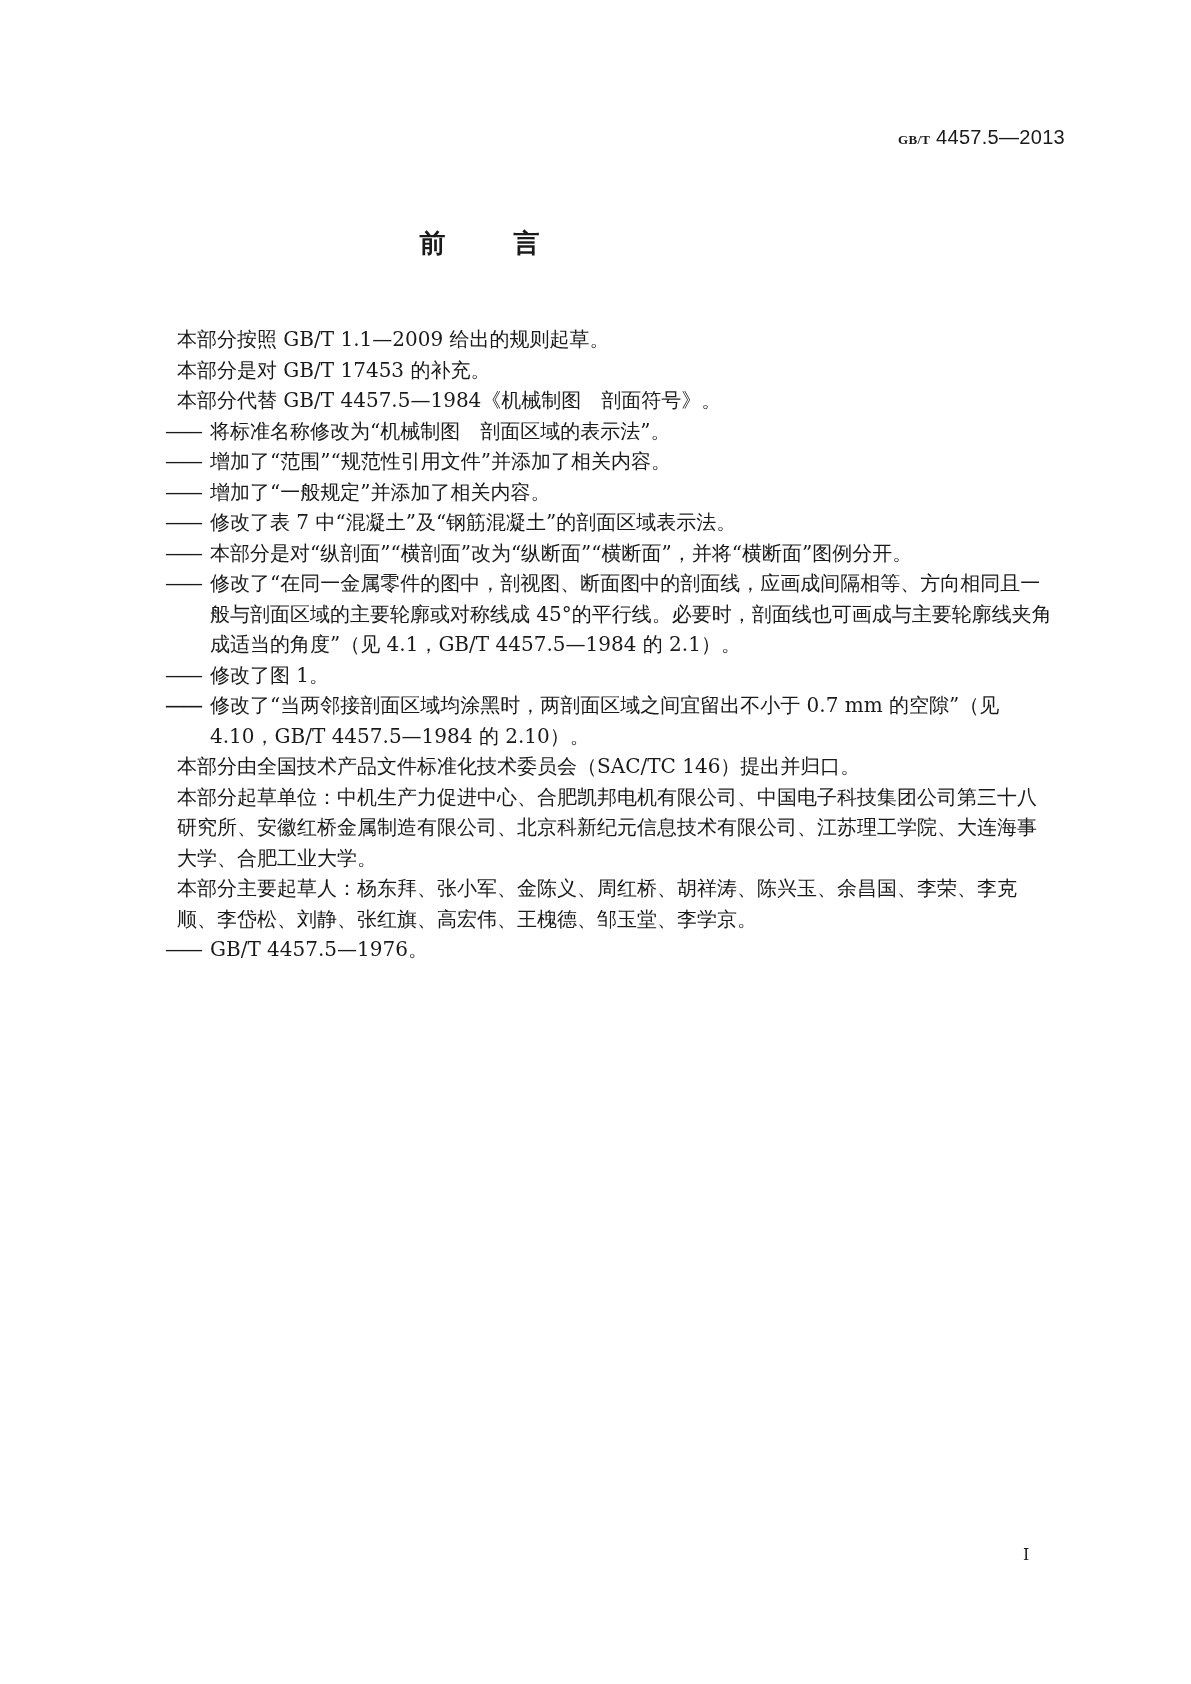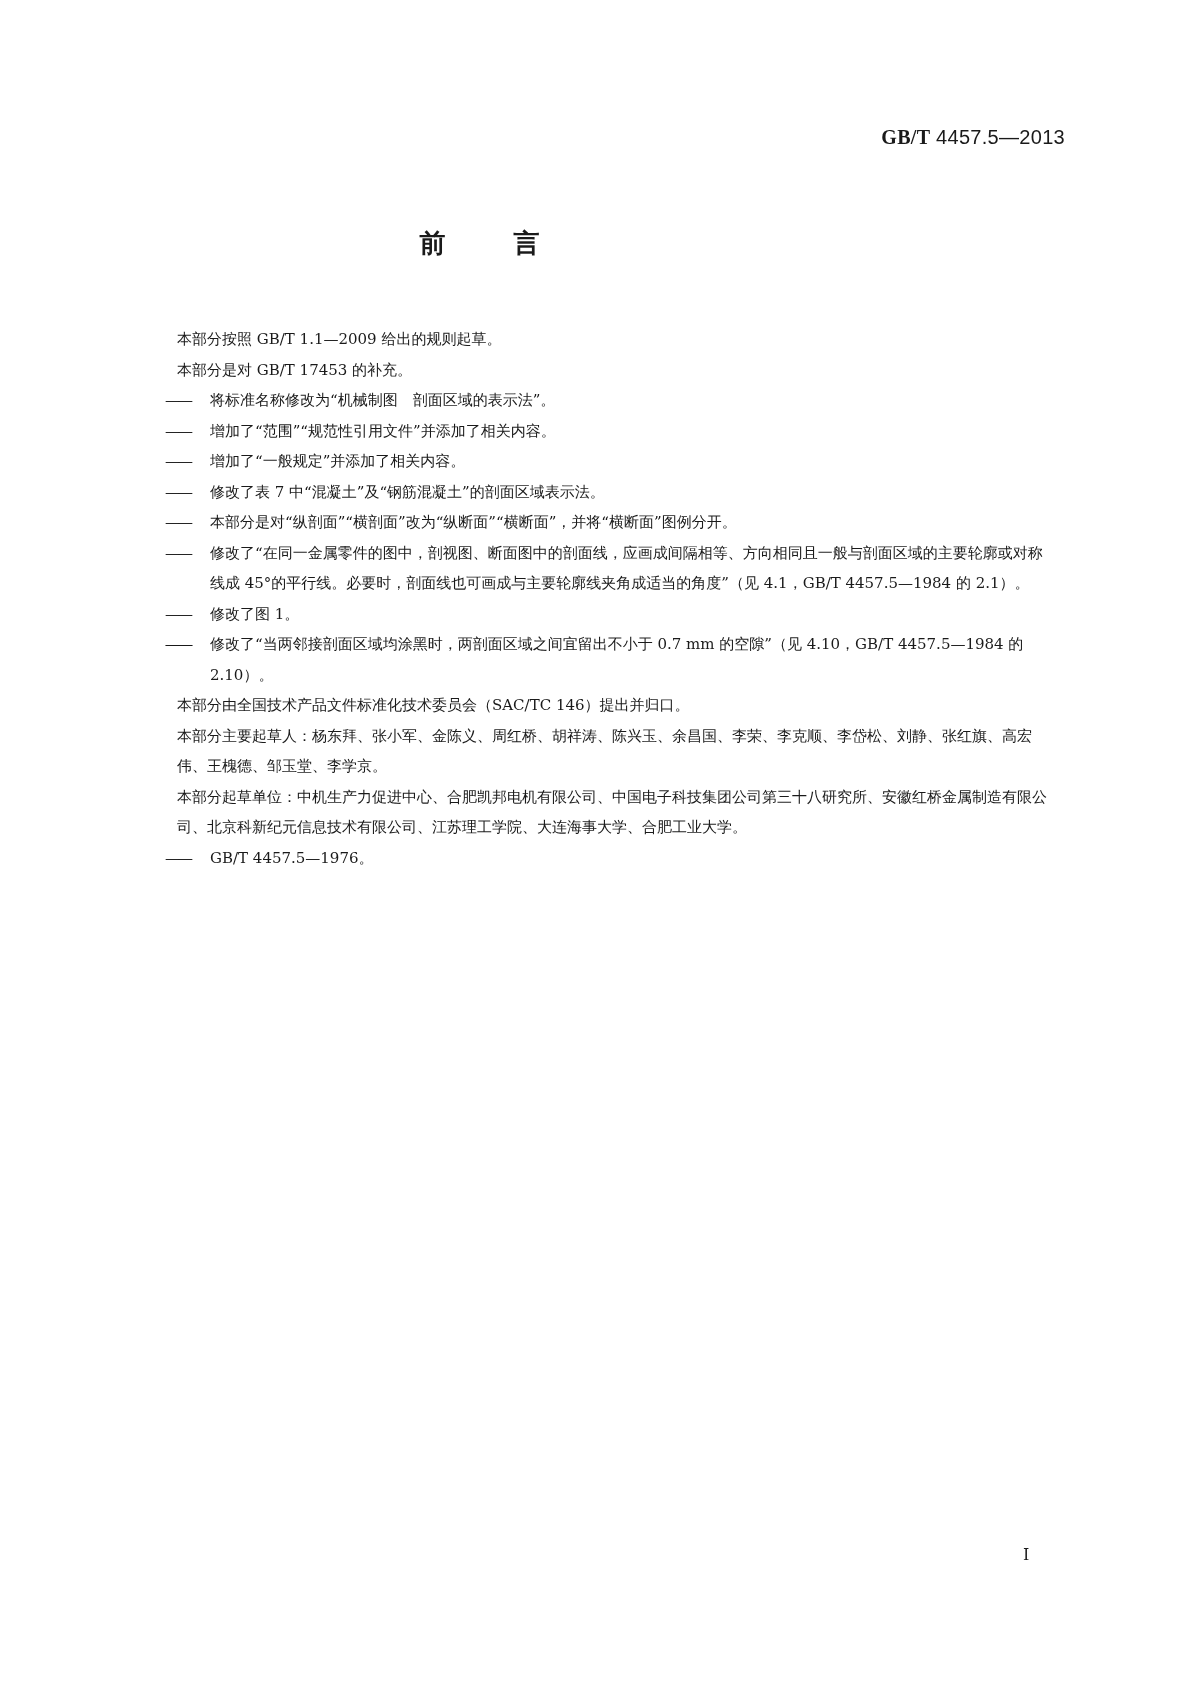--- a/index.html
+++ b/index.html
@@ -18,21 +18,21 @@
     .header-code {
       position: absolute;
       top: 126px;
       right: 126px;
       font-size: 17px;
       letter-spacing: 0.3px;
     }
     .header-code .gbt {
       font-family: "Liberation Serif", "DejaVu Serif", serif;
       font-weight: bold;
-      font-size: 20px;
+      font-size: 13px;
     }
     .header-code .num {
       font-family: "Liberation Sans", "DejaVu Sans", sans-serif;
       font-size: 20px;
     }
     .page-title {
       position: absolute;
       top: 226px;
       left: 0;
       width: 959px;
@@ -44,21 +44,21 @@
     }
     .page-title .gap {
       display: inline-block;
       width: 68px;
     }
     .content {
       position: absolute;
       top: 324px;
       left: 177px;
       width: 875px;
-      font-size: 15px;
+      font-size: 20px;
       line-height: 30.5px;
     }
     .para {
       margin: 0;
       text-indent: 0;
     }
     .item {
       position: relative;
       padding-left: 45px;
       margin: 0;
@@ -88,34 +88,35 @@
   <span class="num">4457.5—2013</span>
 </div>
 
 <div class="page-title">
   <span>前</span><span class="gap"></span><span>言</span>
 </div>
 
 <div class="content">
   <p class="para">本部分按照 GB/T 1.1—2009 给出的规则起草。</p>
   <p class="para">本部分是对 GB/T 17453 的补充。</p>
+  <p class="para">本部分代替 GB/T 4457.5—1984《机械制图　剖面符号》。</p>
 
   <div class="block-wrap">
     <p class="item"><span class="dash">——</span><span>将标准名称修改为“机械制图　剖面区域的表示法”。</span></p>
     <p class="item"><span class="dash">——</span><span>增加了“范围”“规范性引用文件”并添加了相关内容。</span></p>
     <p class="item"><span class="dash">——</span><span>增加了“一般规定”并添加了相关内容。</span></p>
     <p class="item"><span class="dash">——</span><span>修改了表 7 中“混凝土”及“钢筋混凝土”的剖面区域表示法。</span></p>
     <p class="item"><span class="dash">——</span><span>本部分是对“纵剖面”“横剖面”改为“纵断面”“横断面”，并将“横断面”图例分开。</span></p>
     <p class="item"><span class="dash">——</span><span>修改了“在同一金属零件的图中，剖视图、断面图中的剖面线，应画成间隔相等、方向相同且一般与剖面区域的主要轮廓或对称线成 45°的平行线。必要时，剖面线也可画成与主要轮廓线夹角成适当的角度”（见 4.1，GB/T 4457.5—1984 的 2.1）。</span></p>
     <p class="item"><span class="dash">——</span><span>修改了图 1。</span></p>
     <p class="item"><span class="dash">——</span></p>
     <p class="item"><span class="dash">——</span><span>修改了“当两邻接剖面区域均涂黑时，两剖面区域之间宜留出不小于 0.7 mm 的空隙”（见 4.10，GB/T 4457.5—1984 的 2.10）。</span></p>
   </div>
 
   <p class="para">本部分由全国技术产品文件标准化技术委员会（SAC/TC 146）提出并归口。</p>
+  <p class="para" style="text-indent:0; margin-left:-21px; padding-left:21px; text-indent:0;">本部分起草单位：中机生产力促进中心、合肥凯邦电机有限公司、中国电子科技集团公司第三十八研究所、安徽红桥金属制造有限公司、北京科新纪元信息技术有限公司、江苏理工学院、大连海事大学、合肥工业大学。</p>
   <p class="para" style="margin-left:-21px; padding-left:21px;">本部分主要起草人：杨东拜、张小军、金陈义、周红桥、胡祥涛、陈兴玉、余昌国、李荣、李克顺、李岱松、刘静、张红旗、高宏伟、王槐德、邹玉堂、李学京。</p>
-  <p class="para" style="text-indent:0; margin-left:-21px; padding-left:21px; text-indent:0;">本部分起草单位：中机生产力促进中心、合肥凯邦电机有限公司、中国电子科技集团公司第三十八研究所、安徽红桥金属制造有限公司、北京科新纪元信息技术有限公司、江苏理工学院、大连海事大学、合肥工业大学。</p>
   <div class="block-wrap">
     <p class="item"><span class="dash">——</span><span>GB/T 4457.5—1976。</span></p>
   </div>
 </div>
 
 <div class="page-number">I</div>
 
 </body></html>

